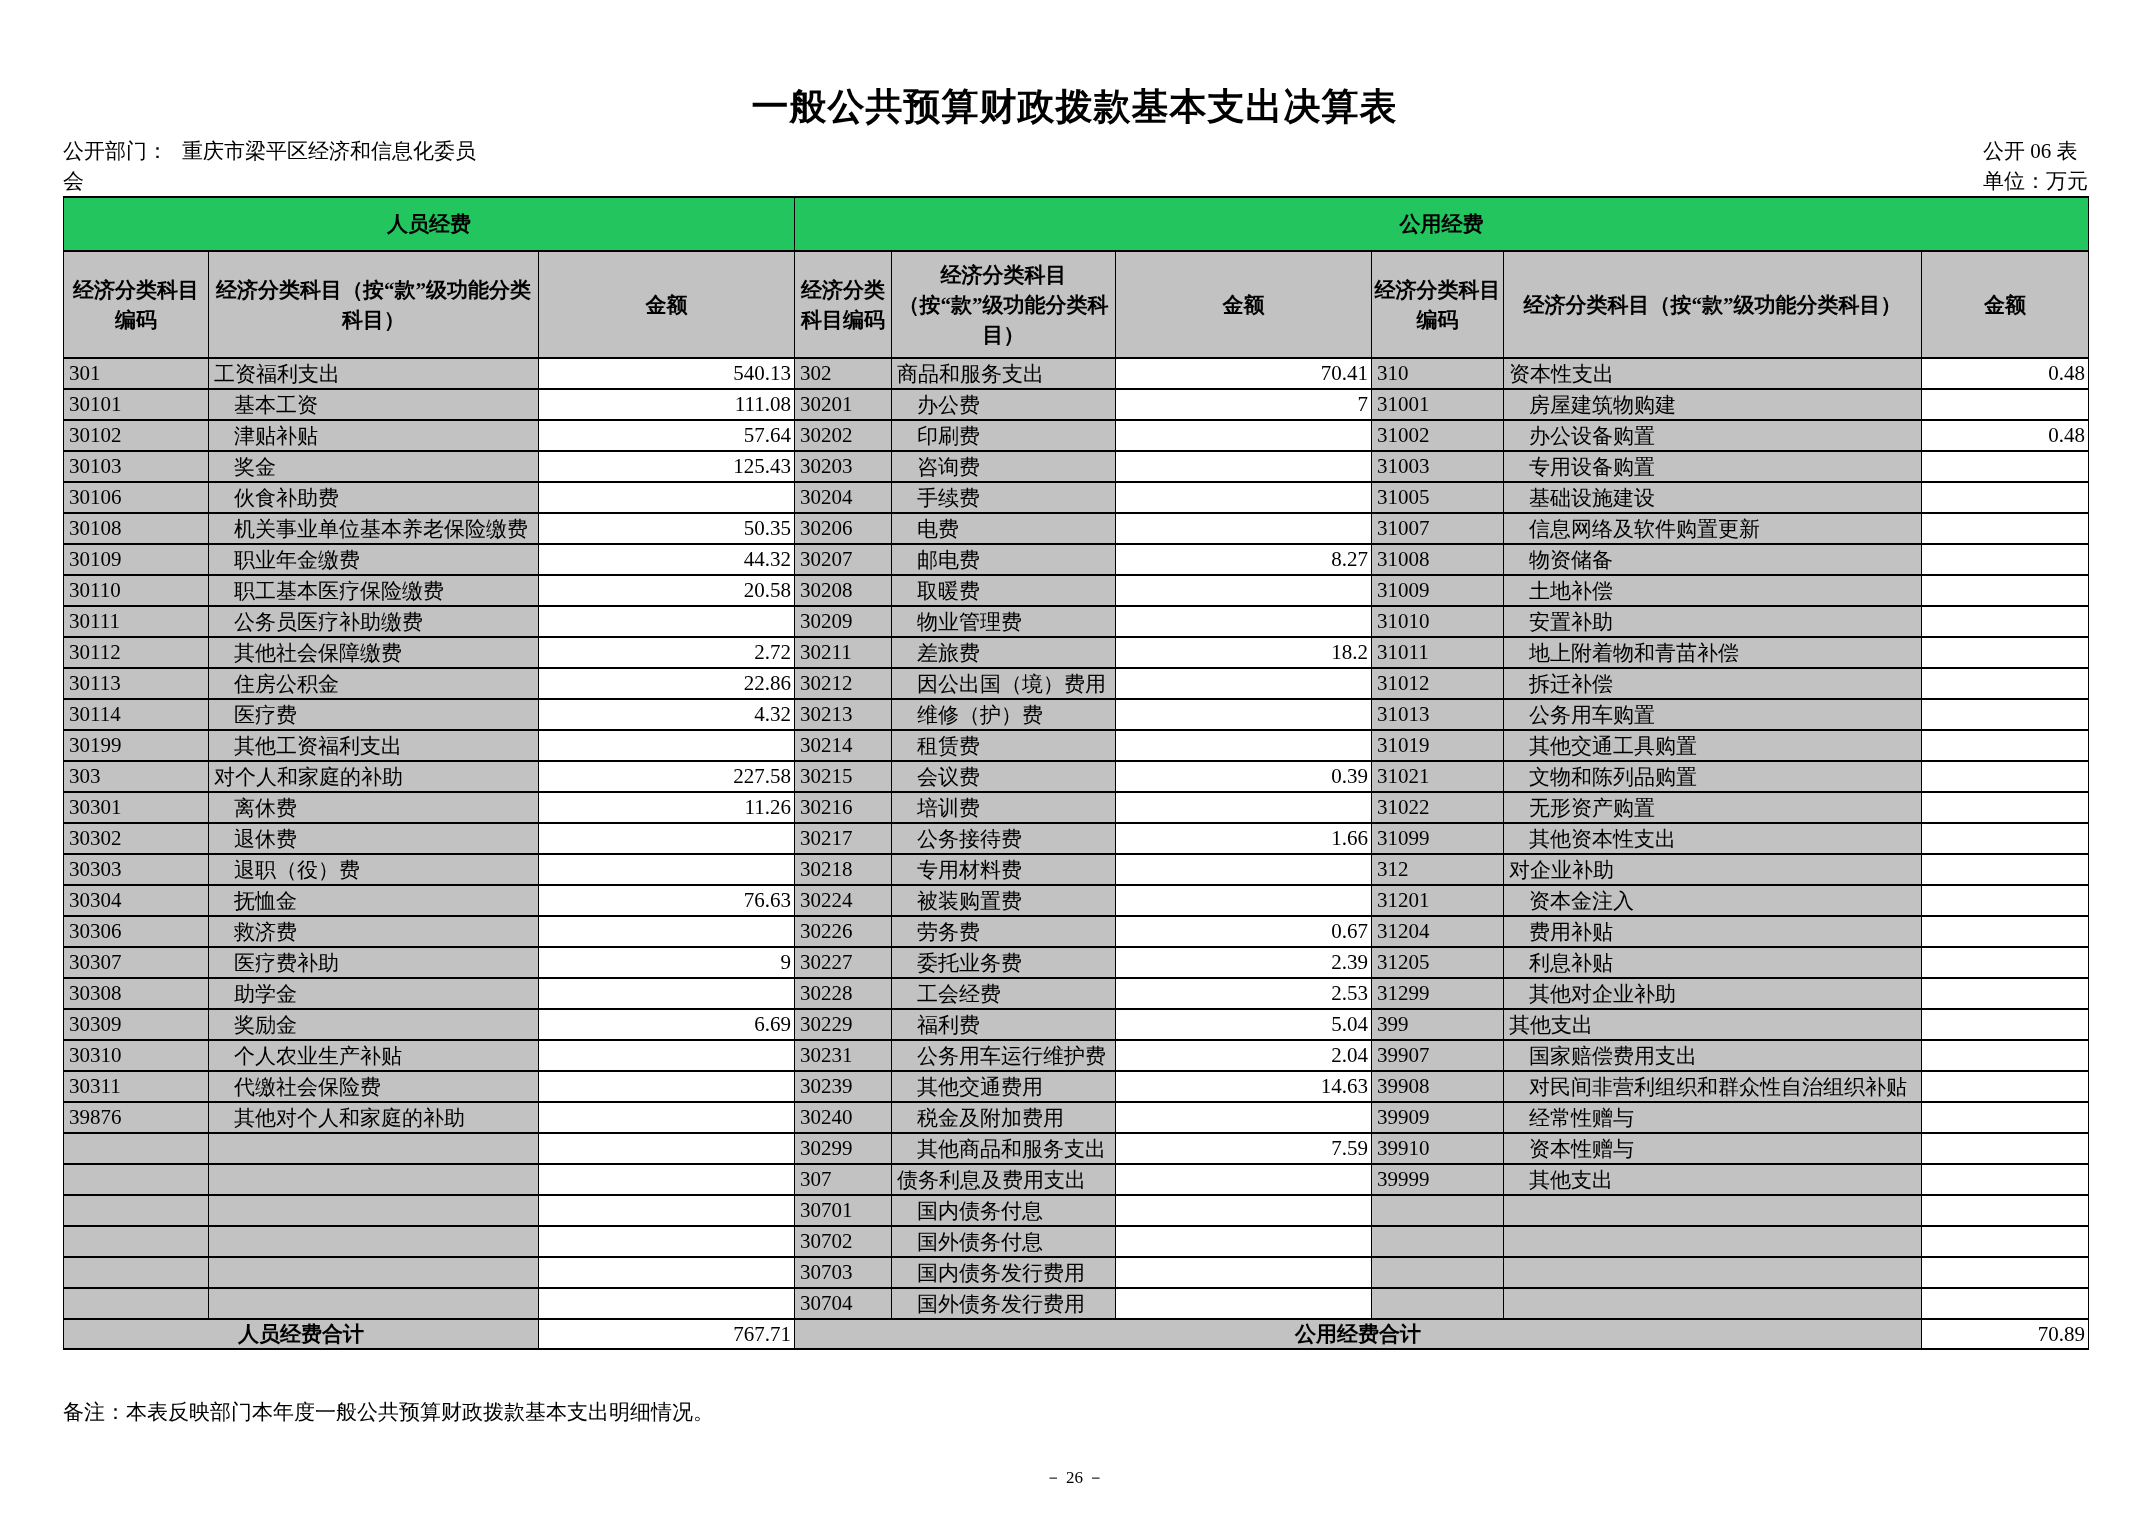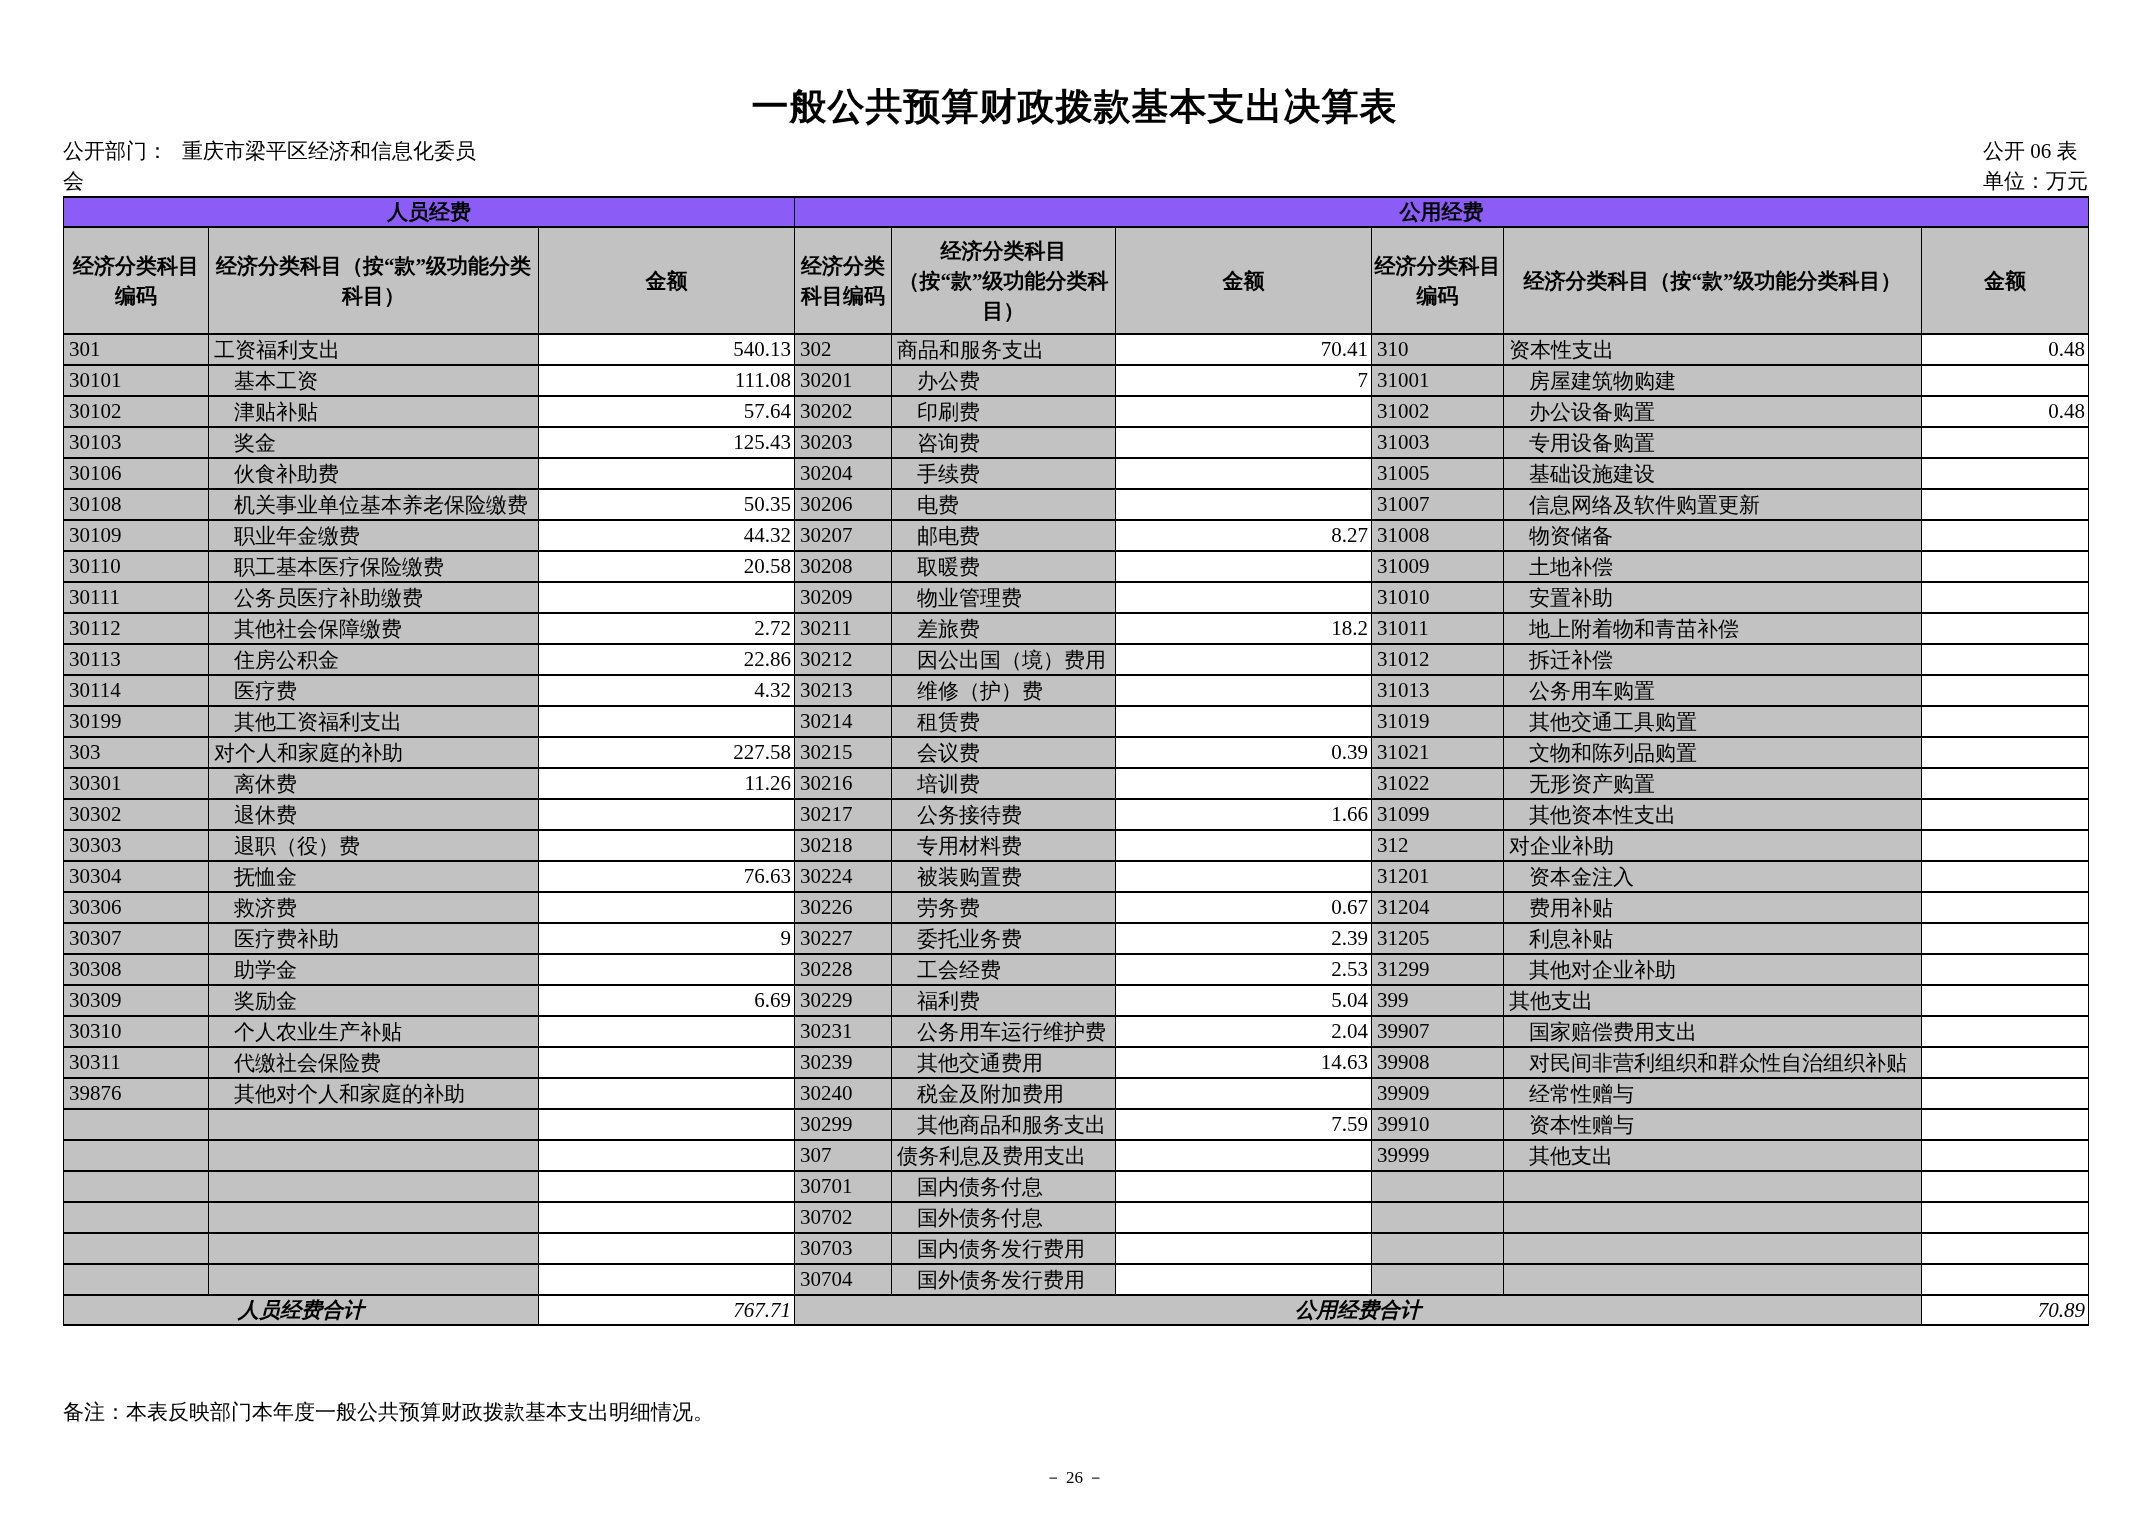--- a/index.html
+++ b/index.html
@@ -22,32 +22,32 @@
   }
   table.budget{
     position:absolute;left:63px;top:196px;width:2025px;
     border-collapse:collapse;table-layout:fixed;
   }
   table.budget td,table.budget th{
     border:1px solid #000;border-top:2px solid #000;border-bottom:2px solid #000;
     font-size:21px;overflow:hidden;vertical-align:middle;
   }
   tr.group-row{height:30px;}
-  tr.group-row th{background:#8b5cf6;font-weight:bold;text-align:center;padding:0;}
+  tr.group-row th{background:#22c55e;font-weight:bold;text-align:center;padding:12px;}
   tr.colhead-row{height:107px;}
   tr.colhead-row th{
     background:#c2c2c2;font-weight:bold;text-align:center;
     padding:0 2px;line-height:30px;
   }
   tbody tr{height:31px;}
   td.code{background:#c2c2c2;text-align:left;padding:0 2px 0 5px;}
   td.subject{background:#c2c2c2;text-align:left;padding:0 2px 0 5px;white-space:nowrap;}
   td.subject.indent{padding-left:25px;}
   td.amount{background:#ffffff;text-align:right;padding:0 3px 0 2px;}
-  tr.totals-row{height:22px;font-style:italic;}
+  tr.totals-row{height:22px;}
   td.total-label{
     background:#c2c2c2;font-weight:bold;text-align:center;padding:0;
   }
   .note{
     position:absolute;left:63px;top:1398px;font-size:21px;
   }
   .page-number{
     position:absolute;top:1466px;left:0;width:100%;text-align:center;font-size:17px;
   }
 </style>

